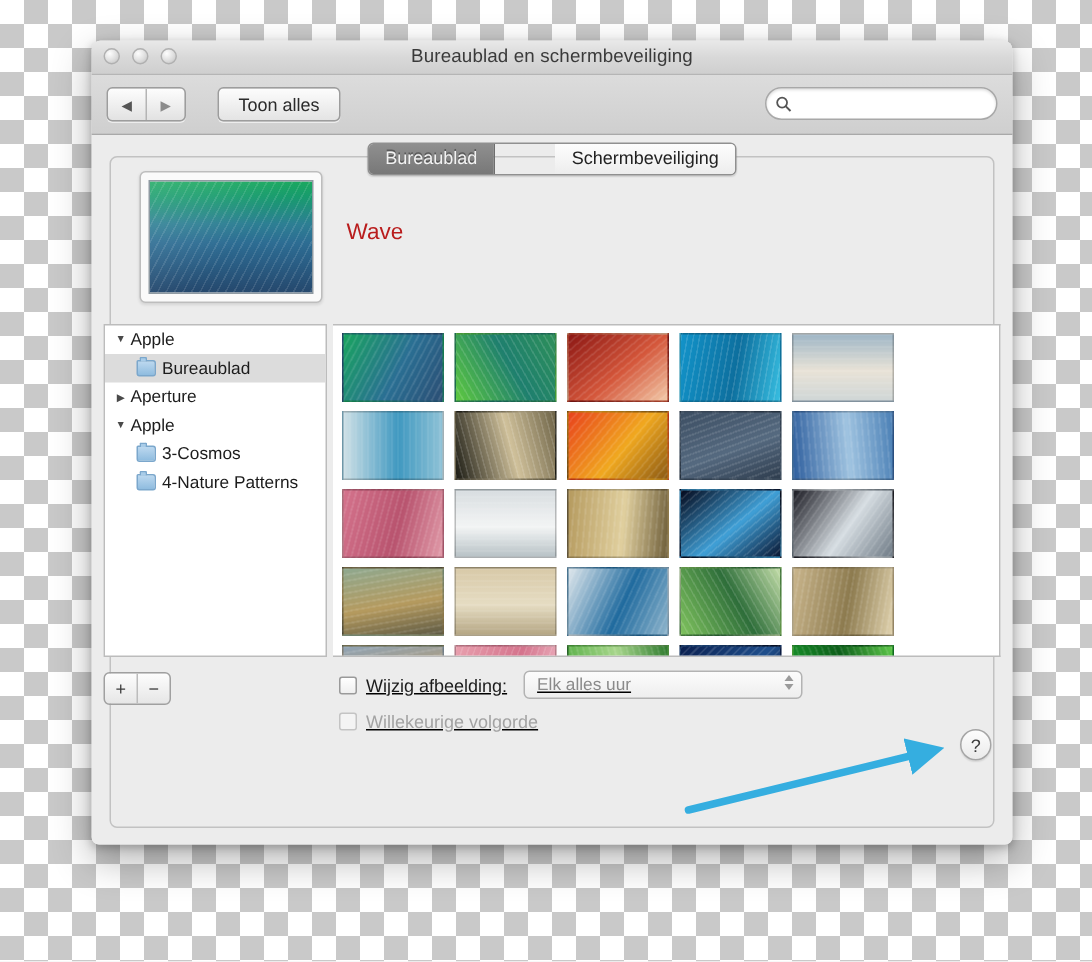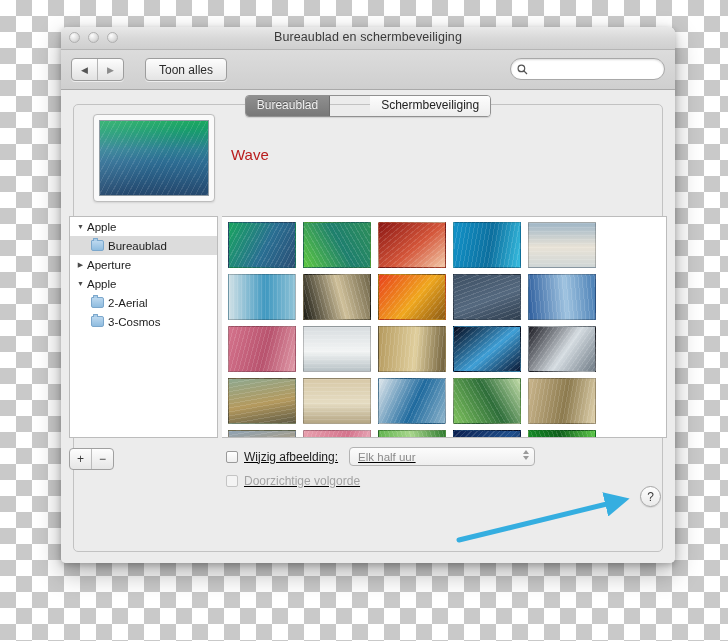--- a/index.html
+++ b/index.html
@@ -377,25 +377,25 @@
             <div class="srow ind0">
               <span class="disc">▶</span>
               <span>Aperture</span>
             </div>
             <div class="srow ind0">
               <span class="disc">▼</span>
               <span>Apple</span>
             </div>
             <div class="srow ind1">
               <span class="folder"></span>
-              <span>2-Aerial</span>
+              <span>3-Cosmos</span>
             </div>
             <div class="srow ind1">
               <span class="folder"></span>
-              <span>3-Cosmos</span>
+              <span>4-Nature Patterns</span>
             </div>
           </div>
         <div class="grid" id="grid">
             <div class="grow">
               <div class="thumb" style="background: repeating-linear-gradient(118deg, rgba(255, 255, 255, 0.13) 0px, rgba(255, 255, 255, 0.13) 1px, rgba(255, 255, 255, 0) 1px, rgba(255, 255, 255, 0) 4px), linear-gradient(118deg, rgb(25, 164, 95) 0%, rgb(42, 111, 147) 55%, rgb(43, 78, 116) 100%);"></div>
               <div class="thumb" style="background: repeating-linear-gradient(60deg, rgba(255, 255, 255, 0.13) 0px, rgba(255, 255, 255, 0.13) 1px, rgba(255, 255, 255, 0) 1px, rgba(255, 255, 255, 0) 4px), linear-gradient(60deg, rgb(94, 200, 64) 0%, rgb(30, 127, 110) 55%, rgb(46, 143, 90) 100%);"></div>
               <div class="thumb" style="background: repeating-linear-gradient(140deg, rgba(255, 255, 255, 0.13) 0px, rgba(255, 255, 255, 0.13) 1px, rgba(255, 255, 255, 0) 1px, rgba(255, 255, 255, 0) 4px), linear-gradient(140deg, rgb(140, 23, 20) 0%, rgb(212, 86, 58) 55%, rgb(242, 201, 168) 100%);"></div>
               <div class="thumb" style="background: repeating-linear-gradient(100deg, rgba(255, 255, 255, 0.13) 0px, rgba(255, 255, 255, 0.13) 1px, rgba(255, 255, 255, 0) 1px, rgba(255, 255, 255, 0) 4px), linear-gradient(100deg, rgb(18, 147, 201) 0%, rgb(13, 111, 158) 55%, rgb(55, 189, 224) 100%);"></div>
               <div class="thumb" style="background: repeating-linear-gradient(rgba(255, 255, 255, 0.13) 0px, rgba(255, 255, 255, 0.13) 1px, rgba(255, 255, 255, 0) 1px, rgba(255, 255, 255, 0) 4px), linear-gradient(rgb(159, 182, 198) 0%, rgb(232, 226, 214) 55%, rgb(207, 214, 214) 100%);"></div>
             </div>
@@ -434,30 +434,30 @@
         <div class="plusminus">
           <div>+</div>
           <div>−</div>
         </div>
 
         <div class="ctrls">
           <div class="crow">
             <div class="cbox"></div>
             <div class="clabel">Wijzig afbeelding:</div>
             <div class="popup">
-              <span>Elk half uur</span>
+              <span>Elk alles uur</span>
               <span class="stepper">
                 <i class="up"></i>
                   <i class="dn"></i>
               </span>
             </div>
           </div>
           <div class="crow">
             <div class="cbox dim"></div>
-            <div class="clabel dim">Doorzichtige volgorde</div>
+            <div class="clabel dim">Willekeurige volgorde</div>
           </div>
         </div>
 
         <div class="help">?</div>
       </div>
 
     </div>
   </div>
 
   <svg id="arrow" width="185" height="52" viewBox="0 0 185 52">

